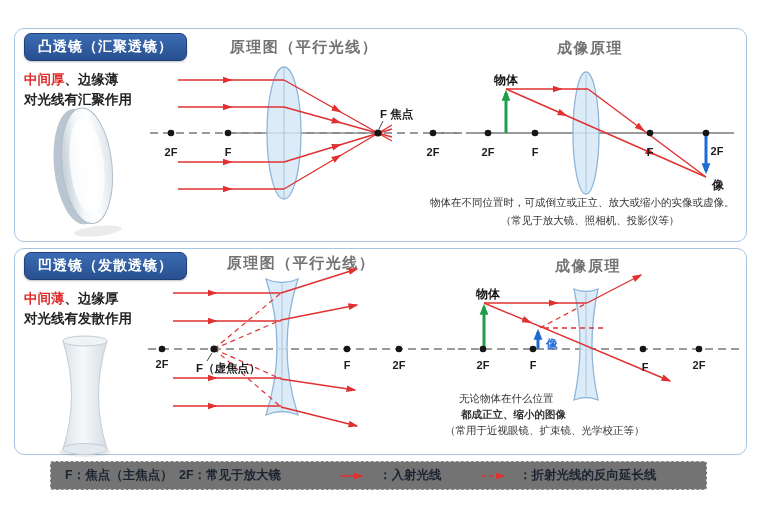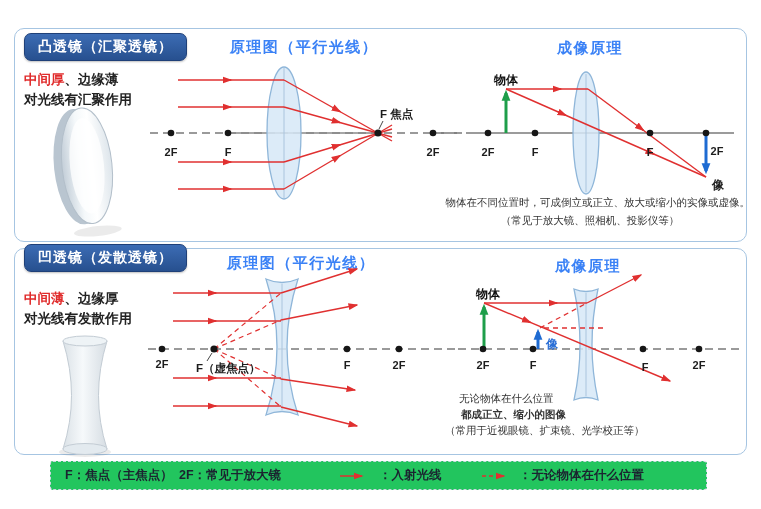--- a/index.html
+++ b/index.html
@@ -9,44 +9,44 @@
   .panel { position:absolute; left:14px; width:733px; background:#ffffff;
            border:1.5px solid #a6c5e2; border-radius:10px; }
   #panel-convex  { top:28px;  height:214px; }
   #panel-concave { top:248px; height:207px; }
 
   .badge { position:absolute; left:24px; padding:4px 13px; border-radius:7px;
            background:linear-gradient(180deg,#3c6cb4,#27508f);
            border:1px solid #1f4078; color:#ffffff; font-size:14px; font-weight:bold;
            letter-spacing:1px; box-shadow:0 1px 2px rgba(0,0,0,.25); }
   #badge-convex  { top:33px; }
-  #badge-concave { top:244px;font-family:Liberation Mono, monospace; }
+  #badge-concave { top:252px;font-family:Liberation Mono, monospace; }
 
   .feature { position:absolute; left:24px; font-size:13.5px; line-height:19.5px;
              color:#222222; font-weight:bold; }
   #feature-convex  { top:70px; }
   #feature-concave { top:289px; }
   .feature .hl { color:#e02b2b; }
 
-  .sec-title { position:absolute; font-size:15px; font-weight:bold; color:#3b82f6;
+  .sec-title { position:absolute; font-size:15px; font-weight:bold; color:#737373;
                letter-spacing:1.5px; text-align:center; }
   #title-convex-principle  { left:209px; top:38px;  width:190px; }
   #title-convex-imaging    { left:538px; top:39px;  width:104px; }
   #title-concave-principle { left:206px; top:254px; width:190px; }
   #title-concave-imaging   { left:536px; top:257px; width:104px; }
 
   .caption { position:absolute; font-size:10.5px; color:#333333; }
-  #caption-convex-1 { left:430px; top:196px; width:320px; text-align:right; }
+  #caption-convex-1 { left:430px; top:196px; width:320px; text-align:left; }
   #caption-convex-2 { left:430px; top:214px; width:320px; text-align:center; }
   #caption-concave-1 { left:459px; top:392px;text-align:right; }
   #caption-concave-2 { left:461px; top:408px;font-weight:bold; }
   #caption-concave-3 { left:445px; top:424px; }
 
   #legend-box { position:absolute; left:50px; top:461px; width:657px; height:29px;
-                border:1.5px dashed #ccd6e2; border-radius:3px; background:#22c55e; }
+                border:1.5px dashed #ccd6e2; border-radius:3px; background:#737373; }
   .legend-item { position:absolute; top:0; line-height:26px; font-size:12.5px;
                  font-weight:bold; color:#1b2430; white-space:nowrap; }
 
   #diagram-svg { position:absolute; left:0; top:0; pointer-events:none; }
   text { font-family:"Liberation Sans","DejaVu Sans",sans-serif; }
   .axLbl   { font-size:11px; font-weight:bold; fill:#1c1c1c; text-anchor:middle; }
   .axLblL  { font-size:11px; font-weight:bold; fill:#1c1c1c; text-anchor:start; }
   .objLbl  { font-size:12px; font-weight:bold; fill:#111111; text-anchor:middle; }
   .imgLbl  { font-size:12px; font-weight:bold; fill:#222222; text-anchor:start; }
   .imgLblB { font-size:12px; font-weight:bold; fill:#2a6fd6; text-anchor:start; }
@@ -83,21 +83,21 @@
   <div class="caption" id="caption-convex-1">物体在不同位置时，可成倒立或正立、放大或缩小的实像或虚像。</div>
   <div class="caption" id="caption-convex-2">（常见于放大镜、照相机、投影仪等）</div>
   <div class="caption" id="caption-concave-1">无论物体在什么位置</div>
   <div class="caption" id="caption-concave-2">都成正立、缩小的图像</div>
   <div class="caption" id="caption-concave-3">（常用于近视眼镜、扩束镜、光学校正等）</div>
 
   <div id="legend-box">
     <span class="legend-item" style="left:14px">F：焦点（主焦点）</span>
     <span class="legend-item" style="left:128px">2F：常见于放大镜</span>
     <span class="legend-item" style="left:328px">：入射光线</span>
-    <span class="legend-item" style="left:468px">：无论物体在什么位置</span>
+    <span class="legend-item" style="left:468px">：折射光线的反向延长线</span>
   </div>
 
   <svg id="diagram-svg" width="761" height="509" viewBox="0 0 761 509">
     <defs>
       <marker id="mRed" viewBox="0 0 10 8" refX="8.5" refY="4" markerWidth="10" markerHeight="8" orient="auto" markerUnits="userSpaceOnUse">
         <path d="M0,0.6 L10,4 L0,7.4 Z" fill="#e03030"></path>
       </marker>
       <marker id="mGreen" viewBox="0 0 10 8" refX="7" refY="4" markerWidth="11" markerHeight="10" orient="auto" markerUnits="userSpaceOnUse">
         <path d="M0,0 L10,4 L0,8 Z" fill="#1e9e4a"></path>
       </marker>

